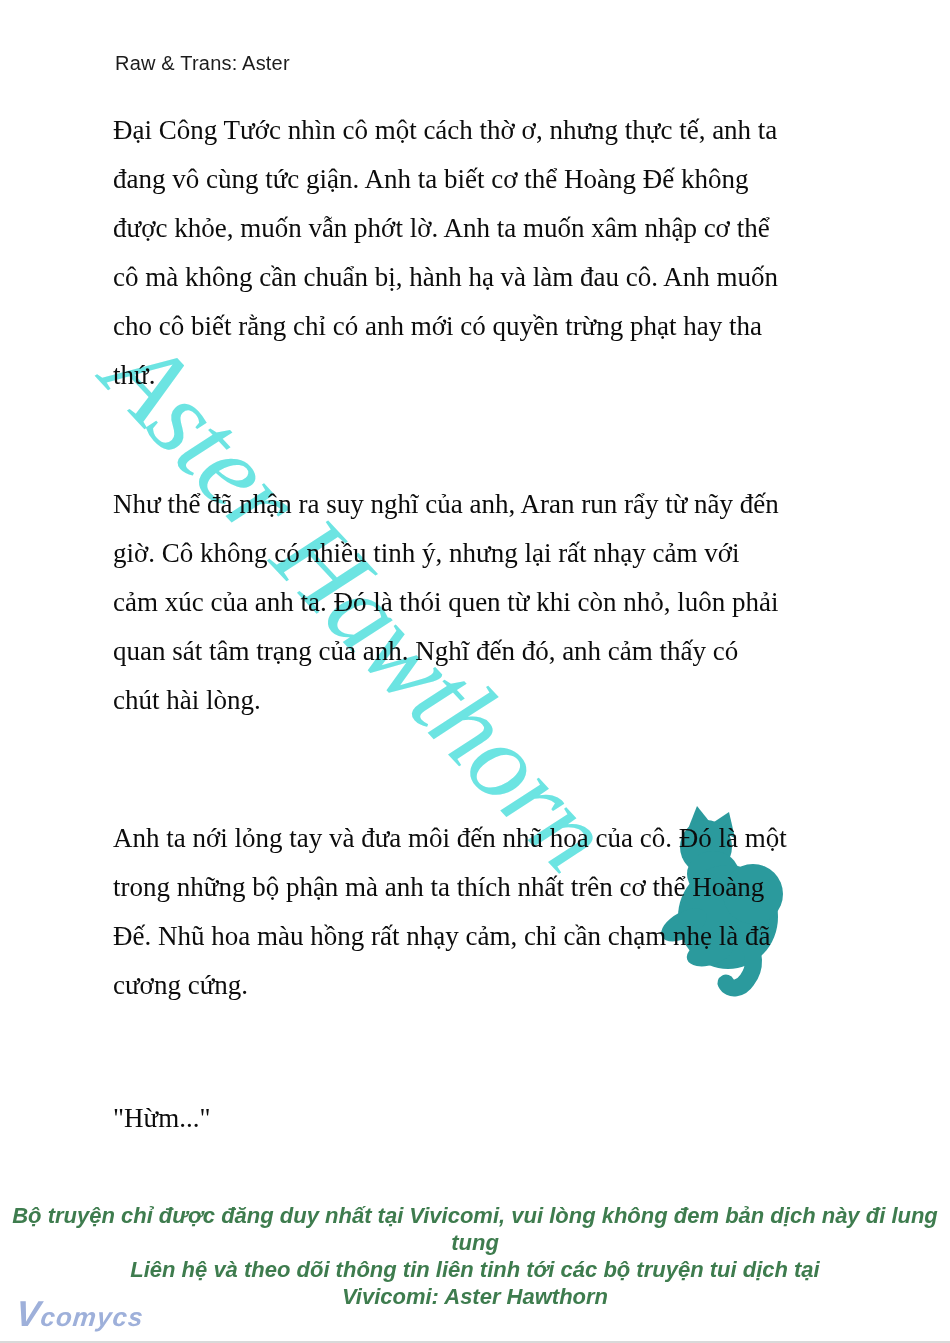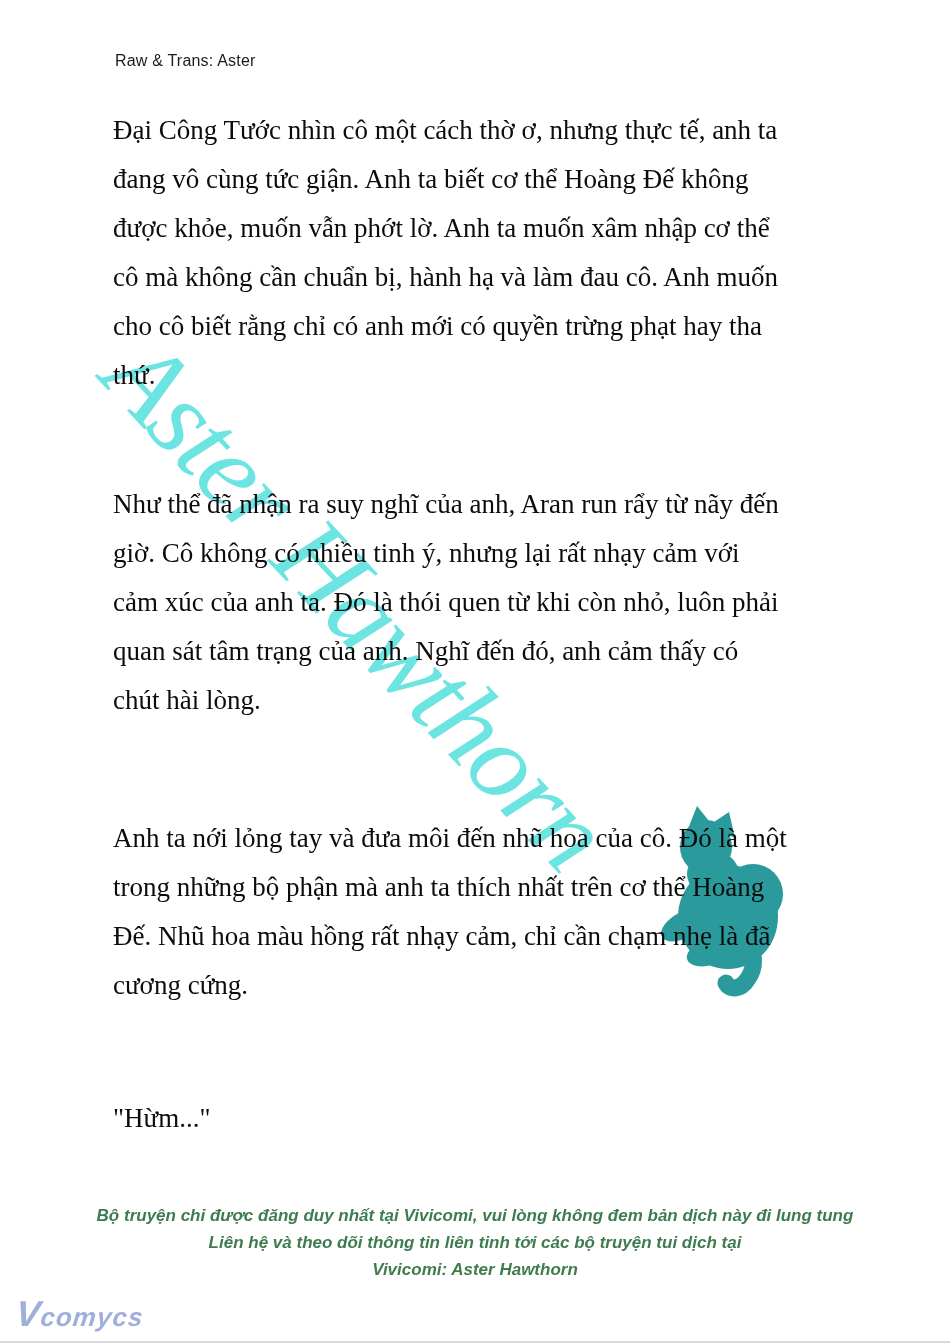--- a/index.html
+++ b/index.html
@@ -10,21 +10,21 @@
     height: 1343px;
     background: #ffffff;
     overflow: hidden;
     font-family: "Liberation Serif", serif;
   }
   .credit {
     position: absolute;
     left: 115px;
     top: 52px;
     font-family: "Liberation Sans", sans-serif;
-    font-size: 16px;
+    font-size: 20px;
     color: #1c1c1c;
     letter-spacing: 0.2px;
   }
   .body-text {
     position: absolute;
     left: 113px;
     width: 740px;
     color: #0c0c0c;
     z-index: 3;
   }
@@ -66,21 +66,21 @@
     left: 0;
     right: 0;
     top: 1202px;
     text-align: center;
     z-index: 3;
   }
   .footer .fline {
     font-family: "Liberation Sans", sans-serif;
     font-weight: bold;
     font-style: italic;
-    font-size: 17px;
+    font-size: 22px;
     line-height: 27px;
     color: #3e7c4e;
   }
   .vcomycs {
     position: absolute;
     left: 16px;
     top: 1293px;
     font-family: "Liberation Sans", sans-serif;
     font-weight: bold;
     font-style: italic;

